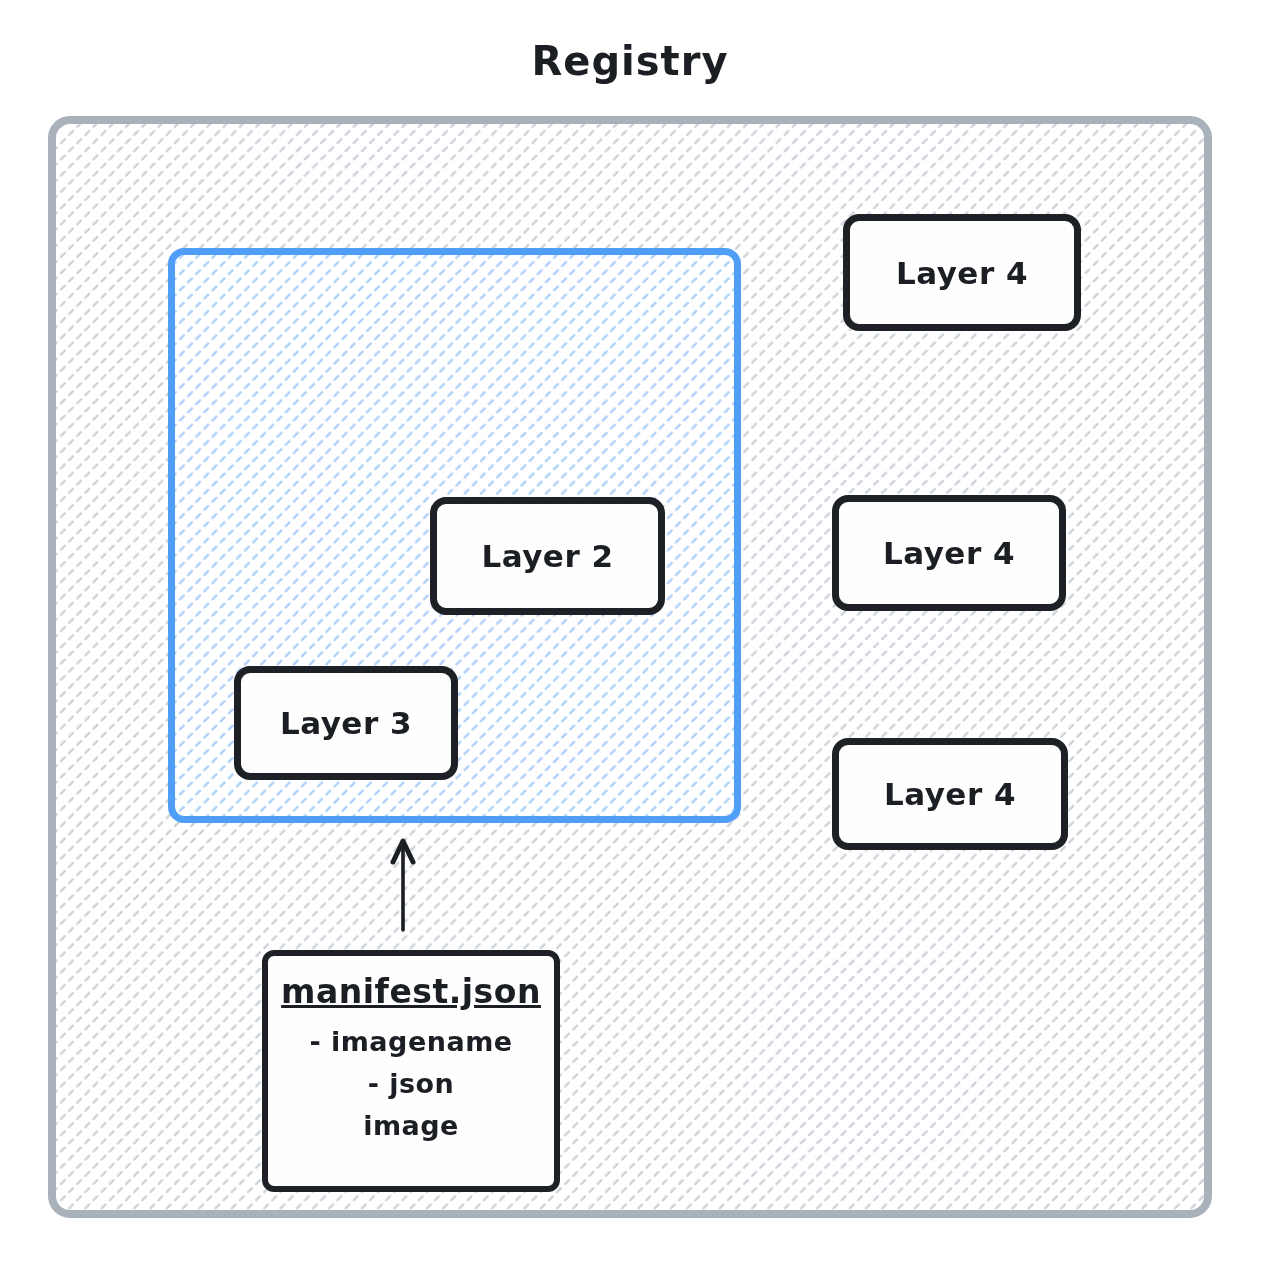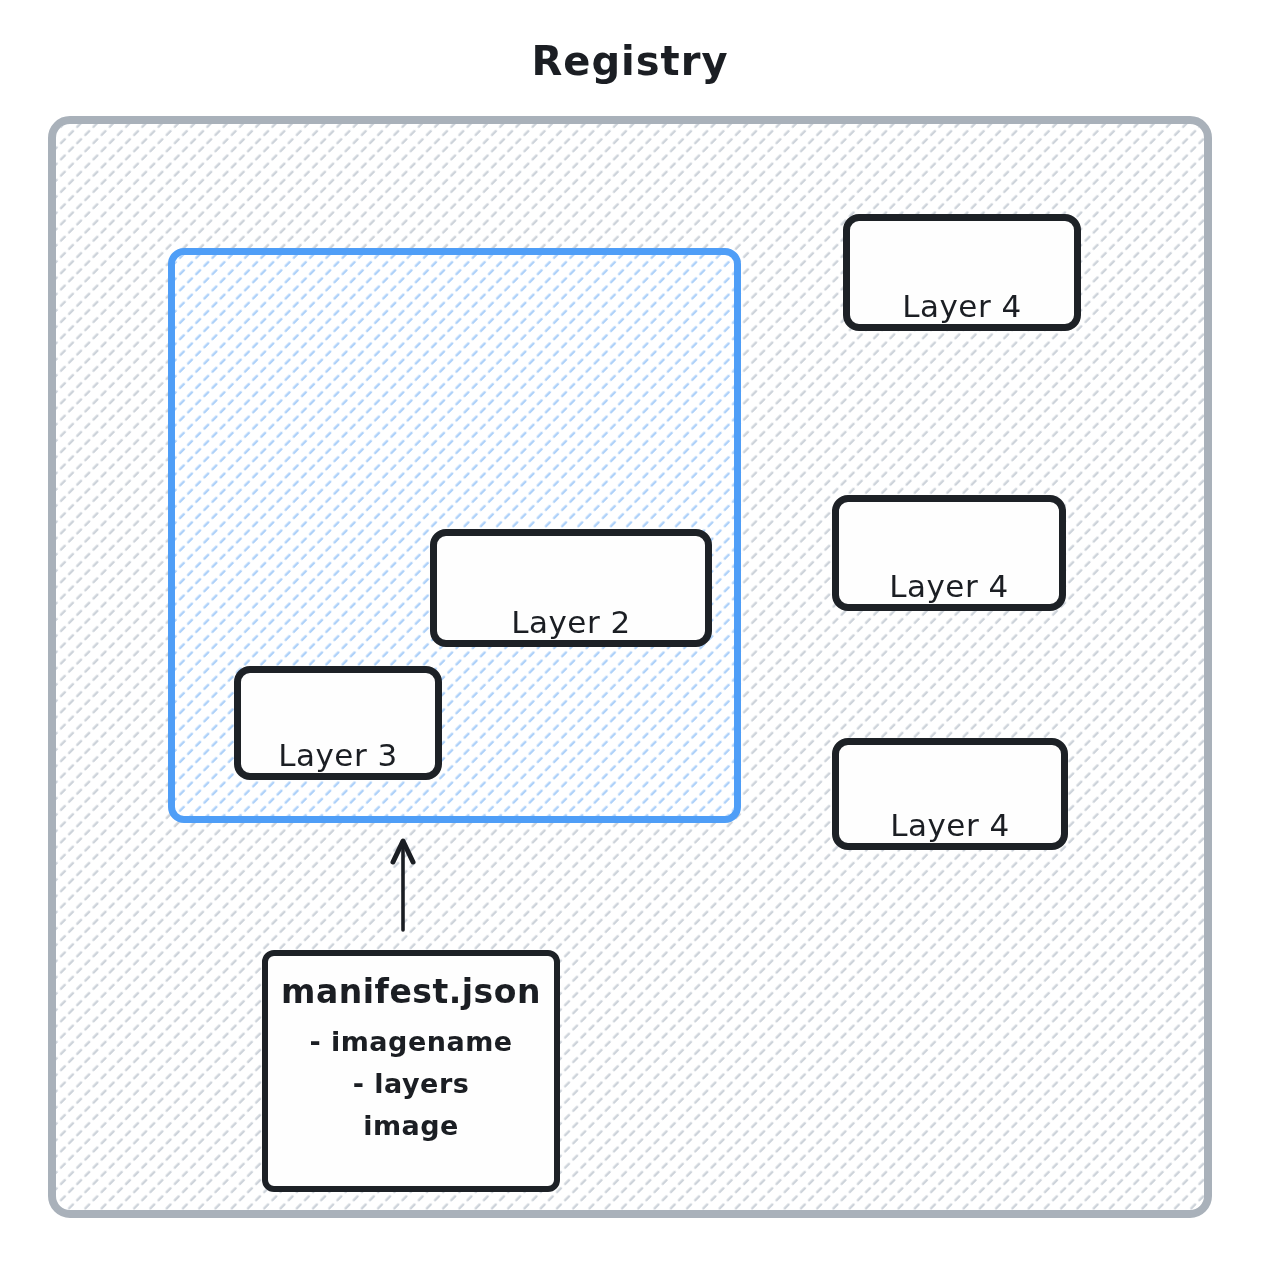--- a/index.html
+++ b/index.html
@@ -59,30 +59,30 @@
     height: 100%;
     display: block;
   }
   .node {
     position: absolute;
     box-sizing: border-box;
     background: #fefefe;
     border: 7px solid #1d2126;
     border-radius: 16px;
     display: flex;
-    align-items: flex-end;
+    align-items: center;
     justify-content: center;
     font-size: 31px;
-    font-weight: normal;
+    font-weight: bold;
     letter-spacing: 0.5px;
     color: #1b1e23;
   }
   .node-l1 { left: 220px; top: 292px; width: 238px; height: 118px; }
-  .node-l2 { left: 430px; top: 529px; width: 282px; height: 118px; }
-  .node-l3 { left: 234px; top: 666px; width: 208px; height: 114px; }
+  .node-l2 { left: 430px; top: 497px; width: 235px; height: 118px; }
+  .node-l3 { left: 234px; top: 666px; width: 224px; height: 114px; }
   .node-l4 { left: 843px; top: 214px; width: 238px; height: 117px; }
   .node-l5 { left: 832px; top: 495px; width: 234px; height: 116px; }
   .node-l6 { left: 832px; top: 738px; width: 236px; height: 112px; }
   .arrow-svg {
     position: absolute;
     left: 375px;
     top: 838px;
     width: 56px;
     height: 96px;
     overflow: visible;
@@ -101,20 +101,21 @@
     flex-direction: column;
     align-items: center;
     padding-top: 16px;
     color: #1b1e23;
   }
   .manifest-title {
     font-size: 33px;
     font-weight: bold;
     letter-spacing: 0.5px;
     margin-bottom: 10px;
+    text-decoration: underline;
   }
   .manifest-line {
     font-size: 27px;
     font-weight: bold;
     line-height: 1.55;
     letter-spacing: 0.5px;
     text-align: center;
   }
 </style>
 </head>
@@ -168,17 +169,17 @@
   </div>
 
   <svg class="arrow-svg" aria-hidden="true">
     <line x1="28" y1="6" x2="28" y2="92" stroke="#1b1e23" stroke-width="3.6" stroke-linecap="round"></line>
     <polyline points="18,24 28,3 38,24" fill="none" stroke="#1b1e23" stroke-width="5" stroke-linecap="round" stroke-linejoin="round"></polyline>
   </svg>
 
   <div class="manifest">
     <div class="manifest-title">manifest.json</div>
     <div class="manifest-line">- imagename</div>
-    <div class="manifest-line">- layers</div>
+    <div class="manifest-line">- json</div>
     <div class="manifest-line">image</div>
   </div>
 
 </div>
 
 </body></html>

